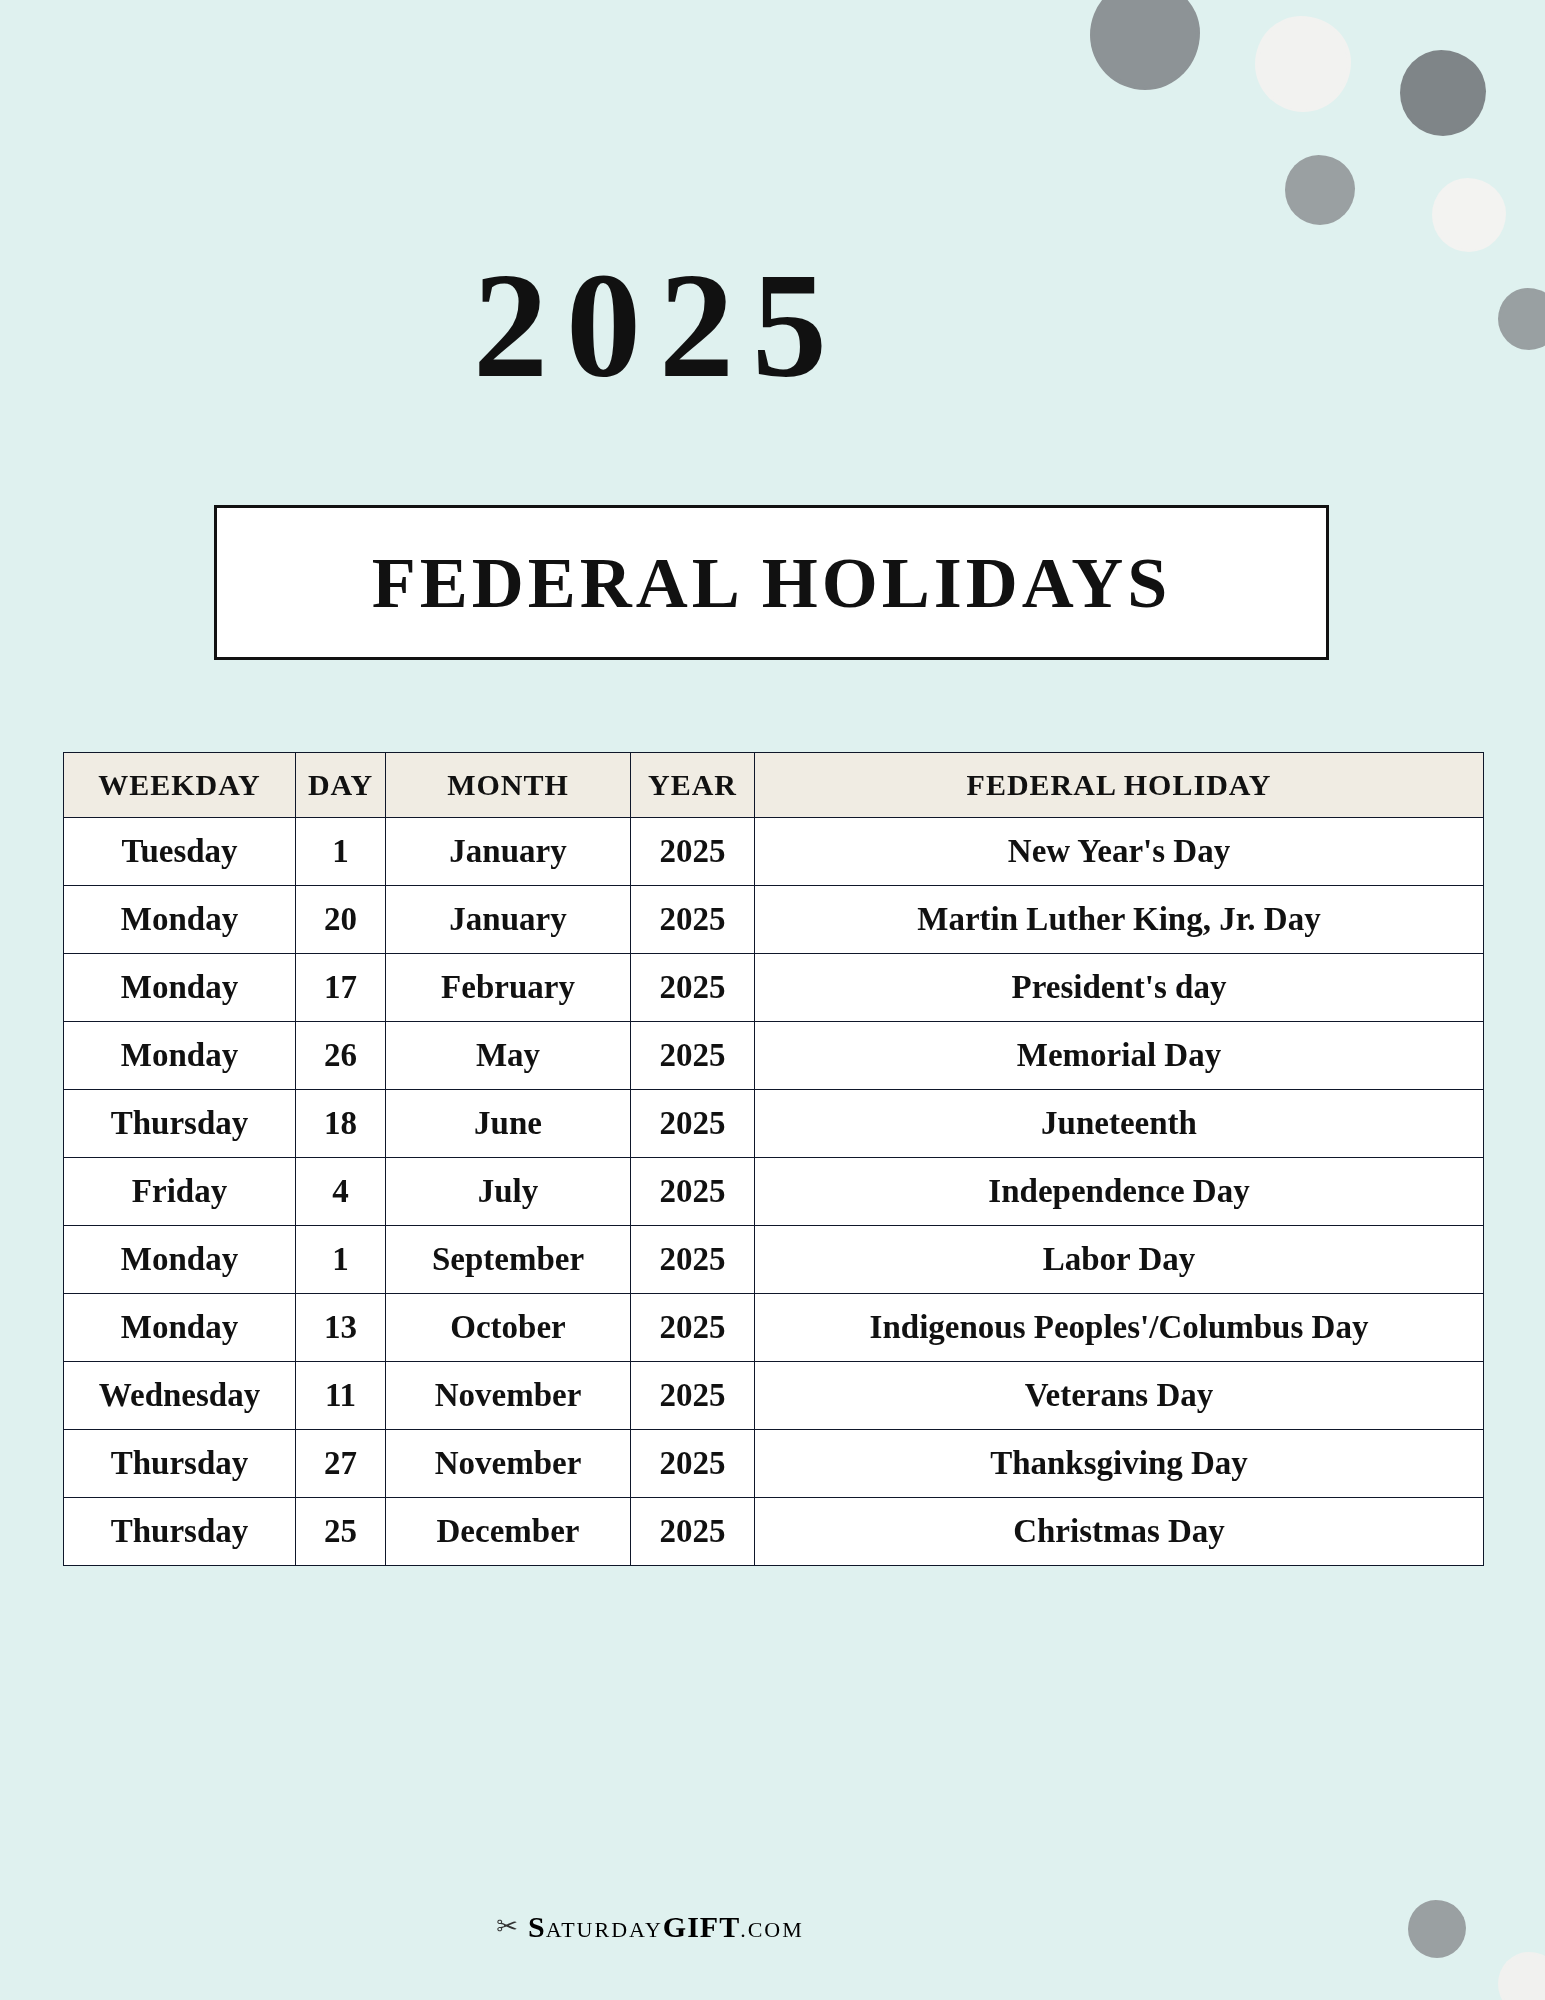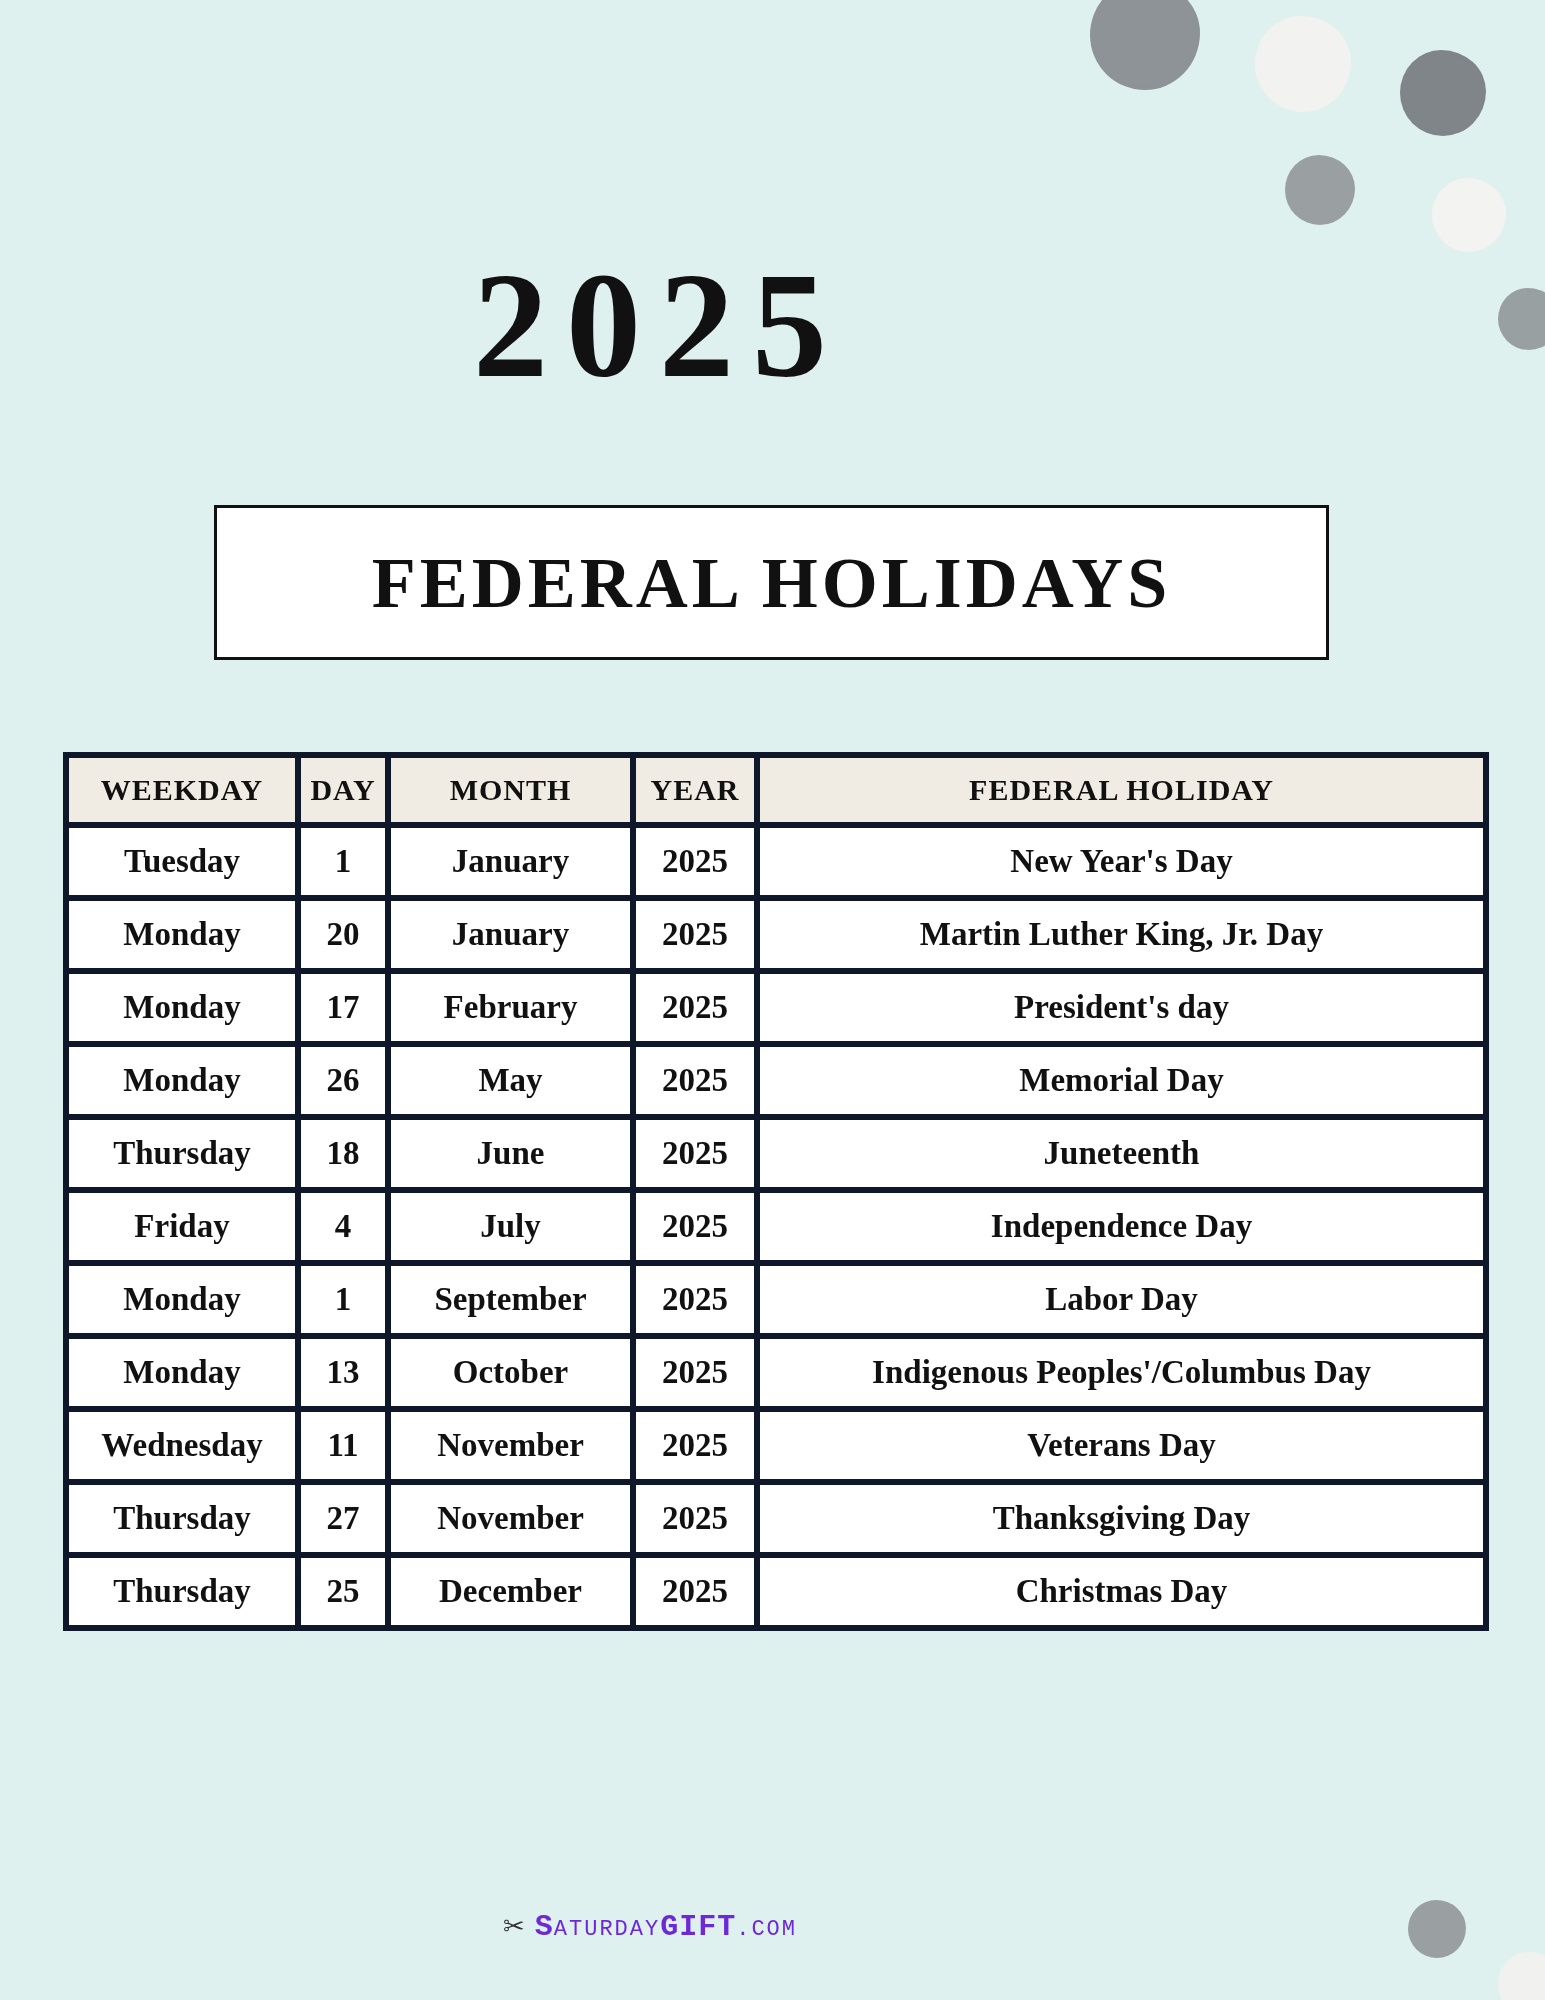--- a/index.html
+++ b/index.html
@@ -96,21 +96,21 @@
     width: 1420px;
   }
   table.holidays {
     border-collapse: collapse;
     width: 100%;
     table-layout: fixed;
     background: #ffffff;
   }
   table.holidays th,
   table.holidays td {
-    border: 6px solid #0f172a;
+    border: 1px solid #0f172a;
     text-align: center;
     color: #111;
     font-weight: bold;
     padding: 0;
     height: 67px;
     font-size: 33px;
     white-space: nowrap;
     overflow: hidden;
   }
   table.holidays thead th {
@@ -140,24 +140,24 @@
     align-items: center;
     justify-content: center;
     gap: 10px;
   }
   .footer .mark {
     font-size: 26px;
     color: #333;
     line-height: 1;
   }
   .footer .brand {
-    font-family: Liberation Mono, monospace;
+    font-family: Liberation Serif, serif;
     font-size: 24px;
     letter-spacing: 1px;
-    color: #6d28d9;
+    color: #000000;
   }
   .footer .brand .big { font-size: 30px; font-weight: bold; }
   .footer .brand .small { font-size: 22px; letter-spacing: 2px; }
 </style>
 </head>
 <body>
 
 <div class="page">
 
   <div id="flower-layer">

